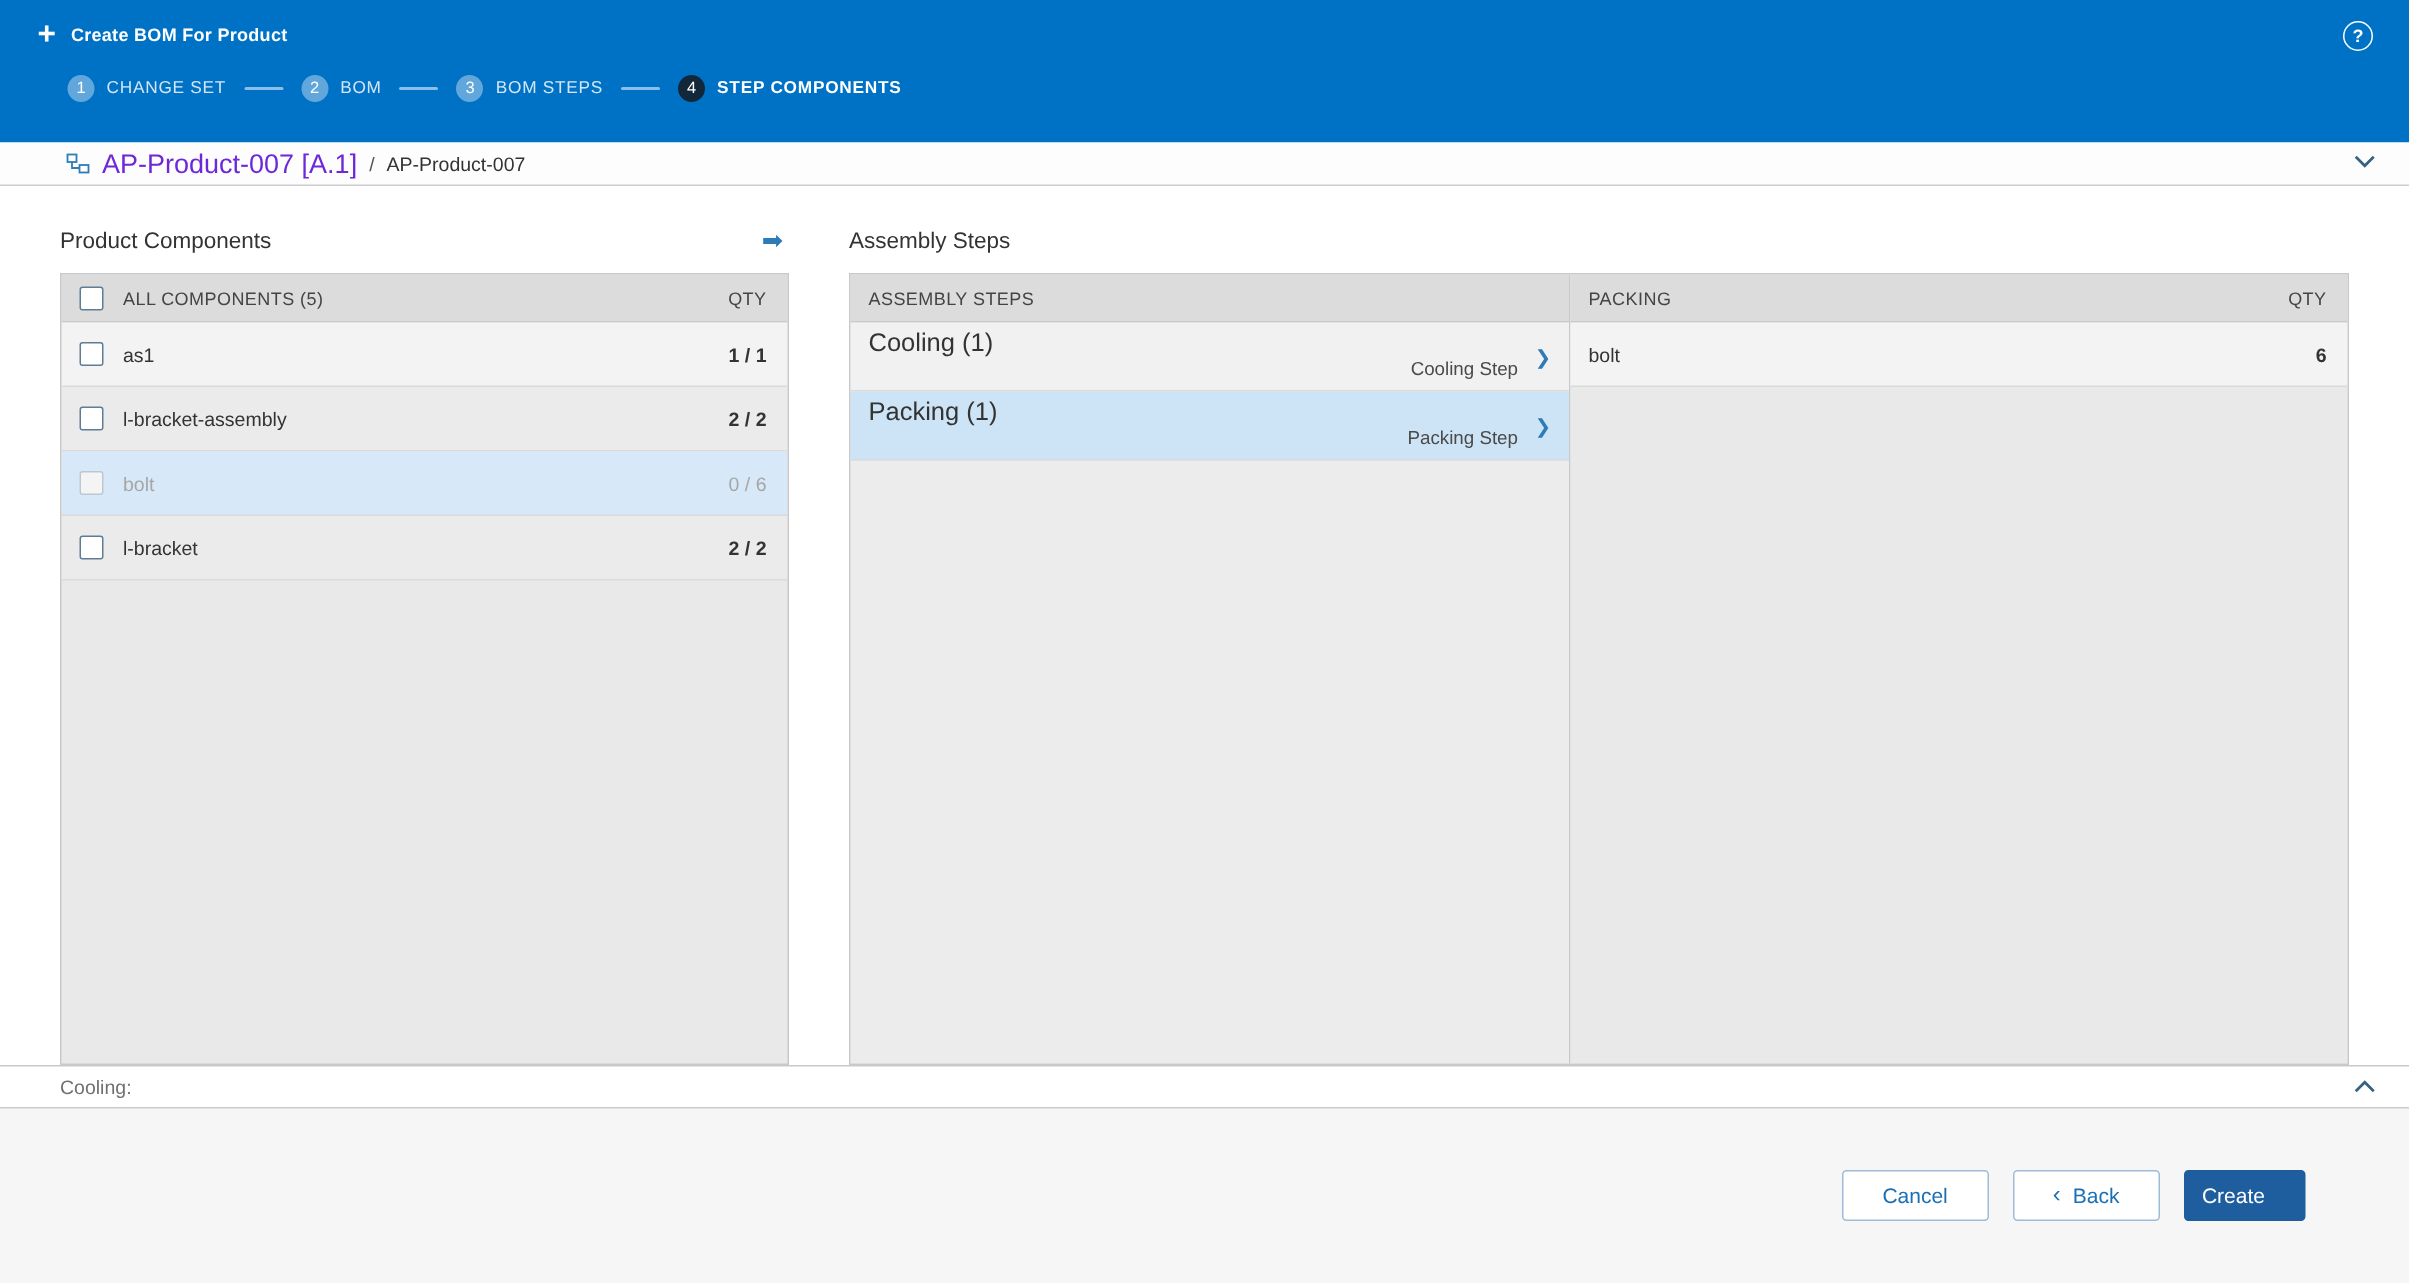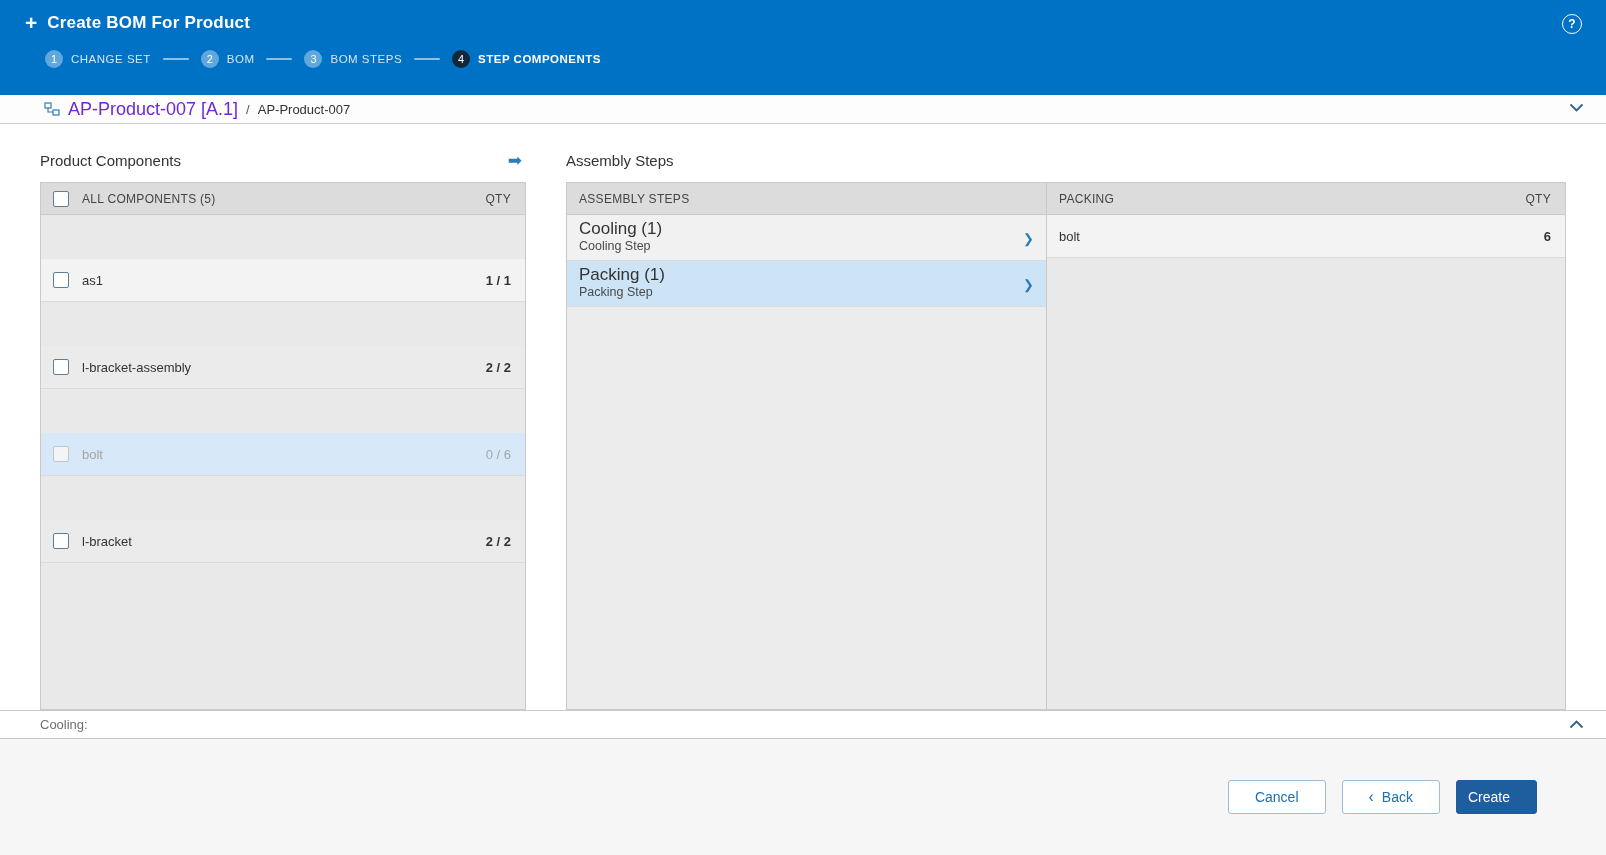--- a/index.html
+++ b/index.html
@@ -10,21 +10,21 @@
     display:flex; flex-direction:column;
     color:#333;
   }
   
   .topbar {
     height:95px; flex:none; background:#0072c6; position:relative;
     padding:12px 0 0 25px; color:#fff;
   }
   .topbar-title-row { display:flex; align-items:center; }
   .plus-icon { font-size:21px; font-weight:bold; margin-right:10px; line-height:1; }
-  .page-title { font-size:17px; font-weight:600; letter-spacing:.2px; }
+  .page-title { font-size:12px; font-weight:600; letter-spacing:.2px; }
   .help-icon {
     position:absolute; top:14px; right:24px;
     width:20px; height:20px; border:1.6px solid #fff; border-radius:50%;
     display:flex; align-items:center; justify-content:center;
     font-size:12px; font-weight:bold; cursor:pointer;
   }
   .wizard { display:flex; align-items:center; margin:17px 0 0 20px; }
   .wstep { display:flex; align-items:center; cursor:pointer; }
   .wcircle {
     width:18px; height:18px; border-radius:50%;
@@ -50,21 +50,21 @@
   main { flex:1; display:flex; gap:40px; padding:22px 40px 0 40px; background:#fff; }
   .components-panel { width:486px; flex:none; display:flex; flex-direction:column; }
   .steps-panel { flex:1; display:flex; flex-direction:column; }
   .panel-title-row { display:flex; align-items:center; justify-content:space-between; height:28px; }
   .panel-title { font-size:15px; color:#333; }
   .move-arrow { color:#2e7cb5; font-size:17px; cursor:pointer; margin-right:4px; }
   .table, .steps-table {
     margin-top:8px; height:528px; border:1px solid #c9c9c9;
     background:#e9e9e9; overflow:hidden;
   }
-  .table { display:flex; flex-direction:column;gap:44px; }
+  .table { display:flex; flex-direction:column; }
   .thead {
     height:32px; flex:none; background:#dcdcdc; display:flex; align-items:center;
     padding:0 14px 0 12px; border-bottom:1px solid #c9c9c9;
   }
   .th-label { margin-left:13px; font-size:12px; color:#444; letter-spacing:.3px; }
   .th-qty { margin-left:auto; font-size:12px; color:#444; letter-spacing:.3px; }
   .checkbox {
     width:16px; height:16px; flex:none; background:#fff;
     border:1px solid #5f7d94; border-radius:2px; cursor:pointer;
   }
@@ -89,21 +89,21 @@
     font-size:12px; color:#444; letter-spacing:.3px;
   }
   .col-head .th-qty { margin-left:auto; }
   .step-row {
     flex:none; position:relative; padding:5px 34px 5px 12px;
     border-bottom:1px solid #dadada; background:#f1f1f1; cursor:pointer; min-height:44px;
     display:flex; flex-direction:column; justify-content:center;
   }
   .step-row.selected { background:#cde4f7; }
   .step-title { font-size:17px; color:#333; line-height:18px; display:block; }
-  .step-sub { font-size:12.5px; color:#4a4a4a; line-height:17px; display:block; }
+  .step-sub { font-size:12.5px; color:#4a4a4a; line-height:17px; display:block;text-align:right; }
   .chev-right {
     position:absolute; right:12px; top:50%; transform:translateY(-50%);
     color:#2e7cb5; font-size:13px; cursor:pointer;
   }
   .prow {
     height:43px; flex:none; display:flex; align-items:center;
     padding:0 14px 0 12px; border-bottom:1px solid #dadada; background:#f3f3f3; cursor:pointer;
   }
   .prow-name { font-size:13px; color:#333; }
   .prow-qty { margin-left:auto; font-size:13px; font-weight:bold; color:#333; }

